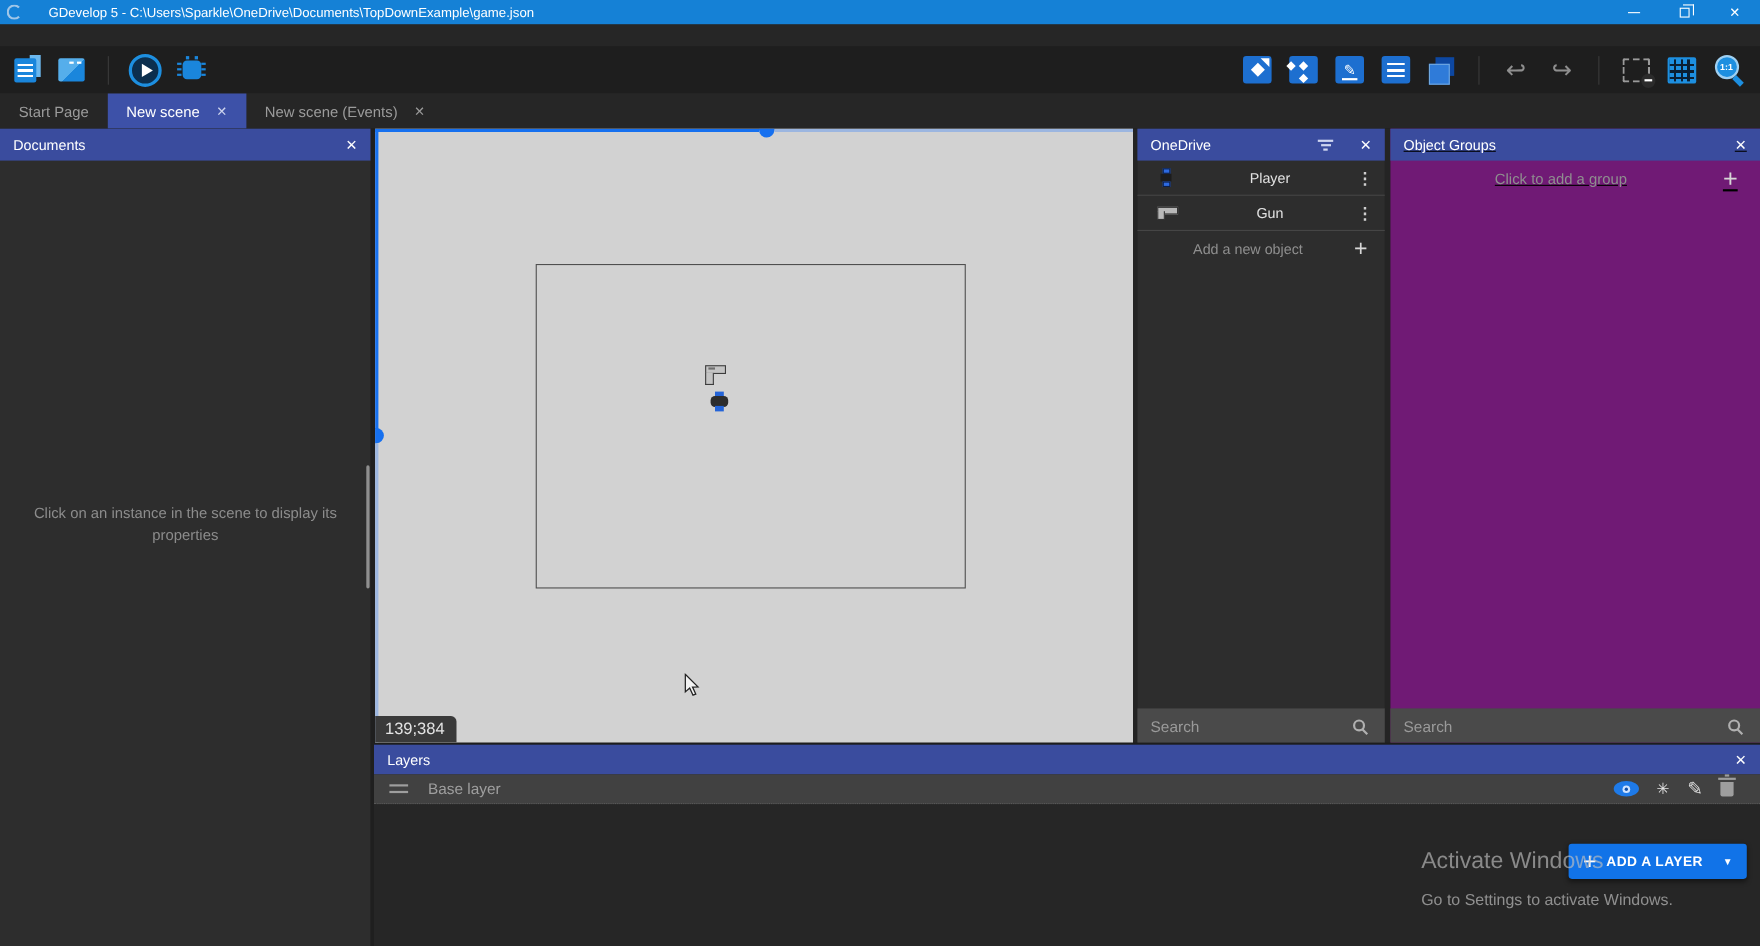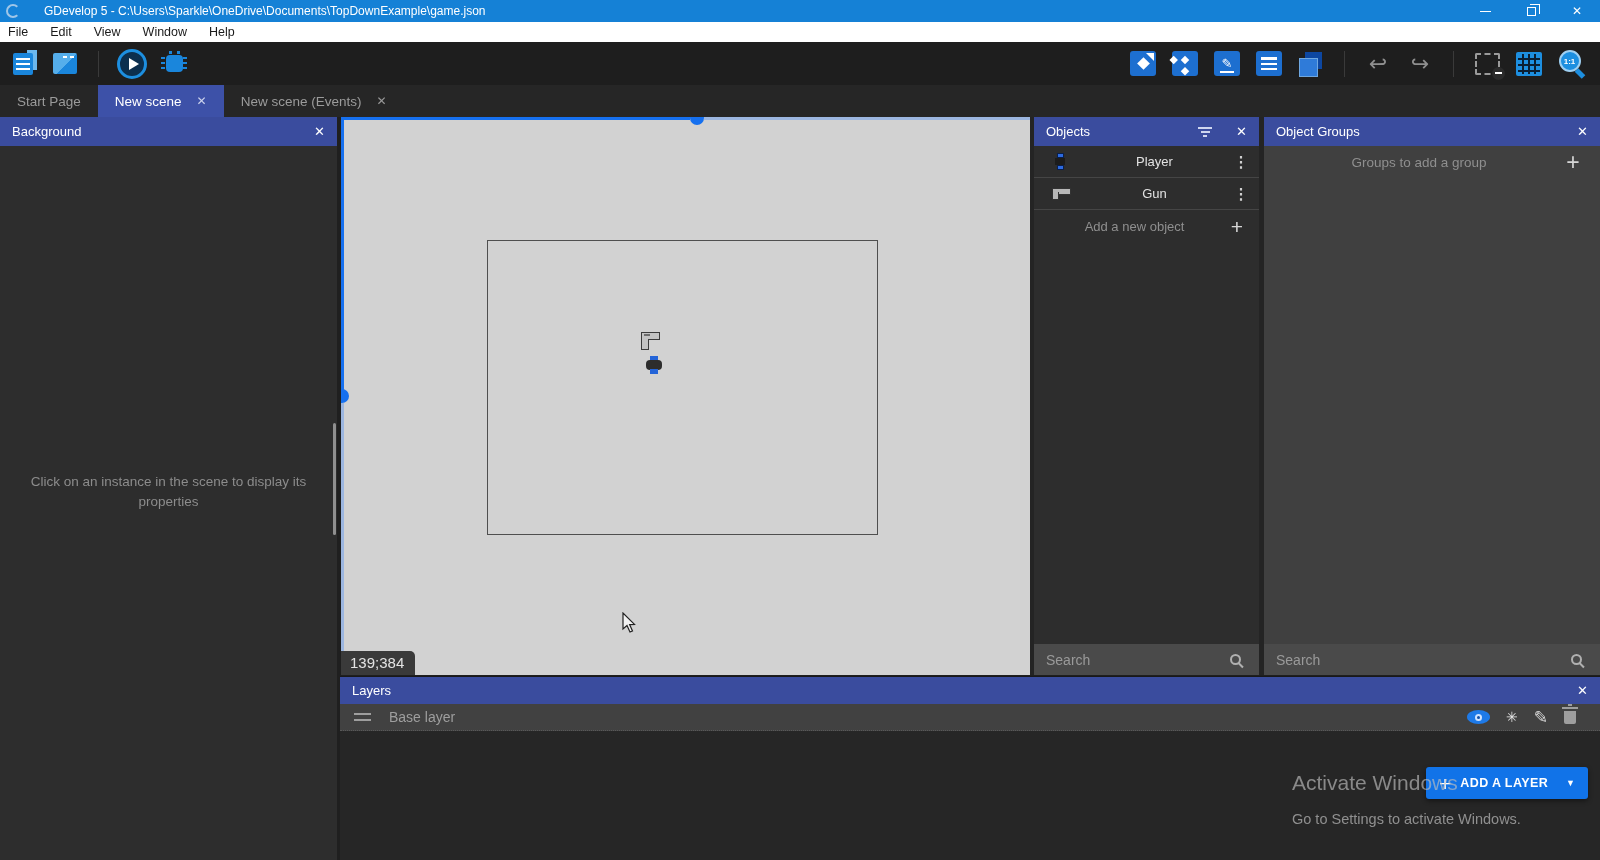--- a/index.html
+++ b/index.html
@@ -78,21 +78,21 @@
 
   .panel-header { height:29px; background:#3a4c9e; display:flex; align-items:center; color:#fff; font-size:13px; padding:0 12px; }
   .panel-close { margin-left:auto; font-size:13px; color:#fff; }
   .filter-icon { margin-left:auto; margin-right:24px; width:14px; display:flex; flex-direction:column; align-items:center; gap:2px; }
   .filter-icon i { display:block; height:2px; background:#cfd6f0; }
   .filter-icon i:nth-child(1){ width:14px; } .filter-icon i:nth-child(2){ width:9px; } .filter-icon i:nth-child(3){ width:4px; }
   .filter-icon + .panel-close { margin-left:0; }
 
   
   .properties-panel { position:absolute; left:0; top:0; width:337px; height:743px; background:#2d2d2d; }
-  .props-empty { position:absolute; top:355px; left:18px; right:18px; text-align:center; color:#8c8c8c; font-size:13.5px; line-height:1.5; }
+  .props-empty { position:absolute; top:340px; left:18px; right:18px; text-align:center; color:#8c8c8c; font-size:13.5px; line-height:1.5; }
   .props-scroll { position:absolute; right:1px; top:306px; width:3px; height:112px; background:#8f8f8f; border-radius:2px; }
 
   .divider-v { position:absolute; background:#1f1f1f; top:0; }
   .div-1 { left:337px; width:4px; height:743px; }
   .div-2 { left:1030px; width:4px; height:558px; background:#242424; }
   .div-3 { left:1259px; width:5px; height:558px; background:#242424; }
 
   
   .scene-canvas { position:absolute; left:341px; top:0; width:689px; height:558px; background:#d2d2d2; overflow:hidden; }
   .scene-rect { position:absolute; left:146px; top:123px; width:391px; height:295px; border:1px solid #4f4f4f; }
@@ -133,21 +133,21 @@
   .add-object-label { flex:1; text-align:center; color:#8f8f8f; font-size:13px; }
   .add-plus { width:24px; text-align:center; color:#d6d6d6; font-size:21px; font-weight:300; line-height:1; }
 
   .panel-search { position:absolute; bottom:0; left:0; right:0; height:31px; background:#4a4a4a; display:flex; align-items:center; padding:0 12px; }
   .search-input { flex:1; background:transparent; border:none; outline:none; color:#ddd; font-size:14px; font-family:"Liberation Sans",sans-serif; }
   .search-input::placeholder { color:#9a9a9a; }
   .magnifier { width:11px; height:11px; border:2px solid #b0b0b0; border-radius:50%; position:relative; margin-right:6px; flex:none; }
   .magnifier::after { content:""; position:absolute; width:7px; height:2px; background:#b0b0b0; transform:rotate(45deg); right:-5px; bottom:-3px; }
 
   
-  .groups-panel { position:absolute; left:1264px; top:0; width:336px; height:558px; background:#404040; }
+  .groups-panel { position:absolute; left:1264px; top:0; width:336px; height:558px; background:#701a75;text-decoration:underline; }
   .group-add-row { height:33px; display:flex; align-items:center; padding:0 14px; }
   .group-add-label { flex:1; text-align:center; color:#8f8f8f; font-size:13.5px; }
   .group-plus { width:26px; text-align:center; color:#d6d6d6; font-size:23px; font-weight:300; line-height:1; }
 
   
   .layers-panel { position:absolute; left:340px; top:559px; width:1260px; height:184px; background:#262626; border-top:1px solid #191919; }
   .layers-header { height:27px; }
   .layer-row { height:27px; display:flex; align-items:center; background:#414141; border-bottom:1px dotted #585858; padding:0 10px; }
   .drag-handle { width:17px; height:8px; border-top:2px solid #9e9e9e; border-bottom:2px solid #9e9e9e; margin:0 6px 0 4px; }
   .layer-name { color:#9e9e9e; font-size:14px; margin-left:12px; }
@@ -185,27 +185,20 @@
         </div>
       <div class="win-btn">
           <span class="restore-glyph"></span>
         </div>
       <div class="win-btn">
           <span class="close-glyph">✕</span>
         </div>
     </div>
   </div>
 
-  <div class="menubar">
-    <span class="menu-item">File</span>
-    <span class="menu-item">Edit</span>
-    <span class="menu-item">View</span>
-    <span class="menu-item">Window</span>
-    <span class="menu-item">Help</span>
-  </div>
 
   <div class="toolbar">
     <div class="tb-group">
       <div class="tb-btn z0">
           <span class="ic-sheet"></span>
         </div>
       <div class="tb-btn">
           <span class="ic-window"></span>
         </div>
       <span class="tb-sep"></span>
@@ -270,21 +263,21 @@
     <div class="tab">
       <span>New scene (Events)</span>
       <span class="tab-close">✕</span>
     </div>
   </div>
 
   <div class="main">
 
     <div class="properties-panel">
       <div class="panel-header">
-        <span>Background</span>
+        <span>Documents</span>
         <span class="panel-close">✕</span>
       </div>
       <div class="props-empty">Click on an instance in the scene to display its properties</div>
       <span class="props-scroll"></span>
     </div>
 
     <span class="divider-v div-1"></span>
 
     <div class="scene-canvas">
       <span class="hs-bright"></span>
@@ -310,21 +303,21 @@
         <polygon points="1,1 1,17 5,13.5 8,20 10.5,19 7.6,12.6 12.5,12.4" fill="#f2f2f2" stroke="#222" stroke-width="1.2"></polygon>
       </svg>
 
       <div class="coord-badge">139;384</div>
     </div>
 
     <span class="divider-v div-2"></span>
 
     <div class="objects-panel">
       <div class="panel-header">
-        <span>Objects</span>
+        <span>OneDrive</span>
         <span class="filter-icon">
             <i></i>
             <i></i>
             <i></i>
           </span>
         <span class="panel-close">✕</span>
       </div>
       <div class="obj-row">
         <span class="obj-icon-cell">
             <span class="mini-player">
@@ -354,21 +347,21 @@
     </div>
 
     <span class="divider-v div-3"></span>
 
     <div class="groups-panel">
       <div class="panel-header">
         <span>Object Groups</span>
         <span class="panel-close">✕</span>
       </div>
       <div class="group-add-row">
-        <span class="group-add-label">Groups to add a group</span>
+        <span class="group-add-label">Click to add a group</span>
         <span class="group-plus">+</span>
       </div>
       <div class="panel-search">
         <input class="search-input" placeholder="Search" style="">
         <span class="magnifier"></span>
       </div>
     </div>
 
     <div class="layers-panel">
       <div class="panel-header layers-header">

